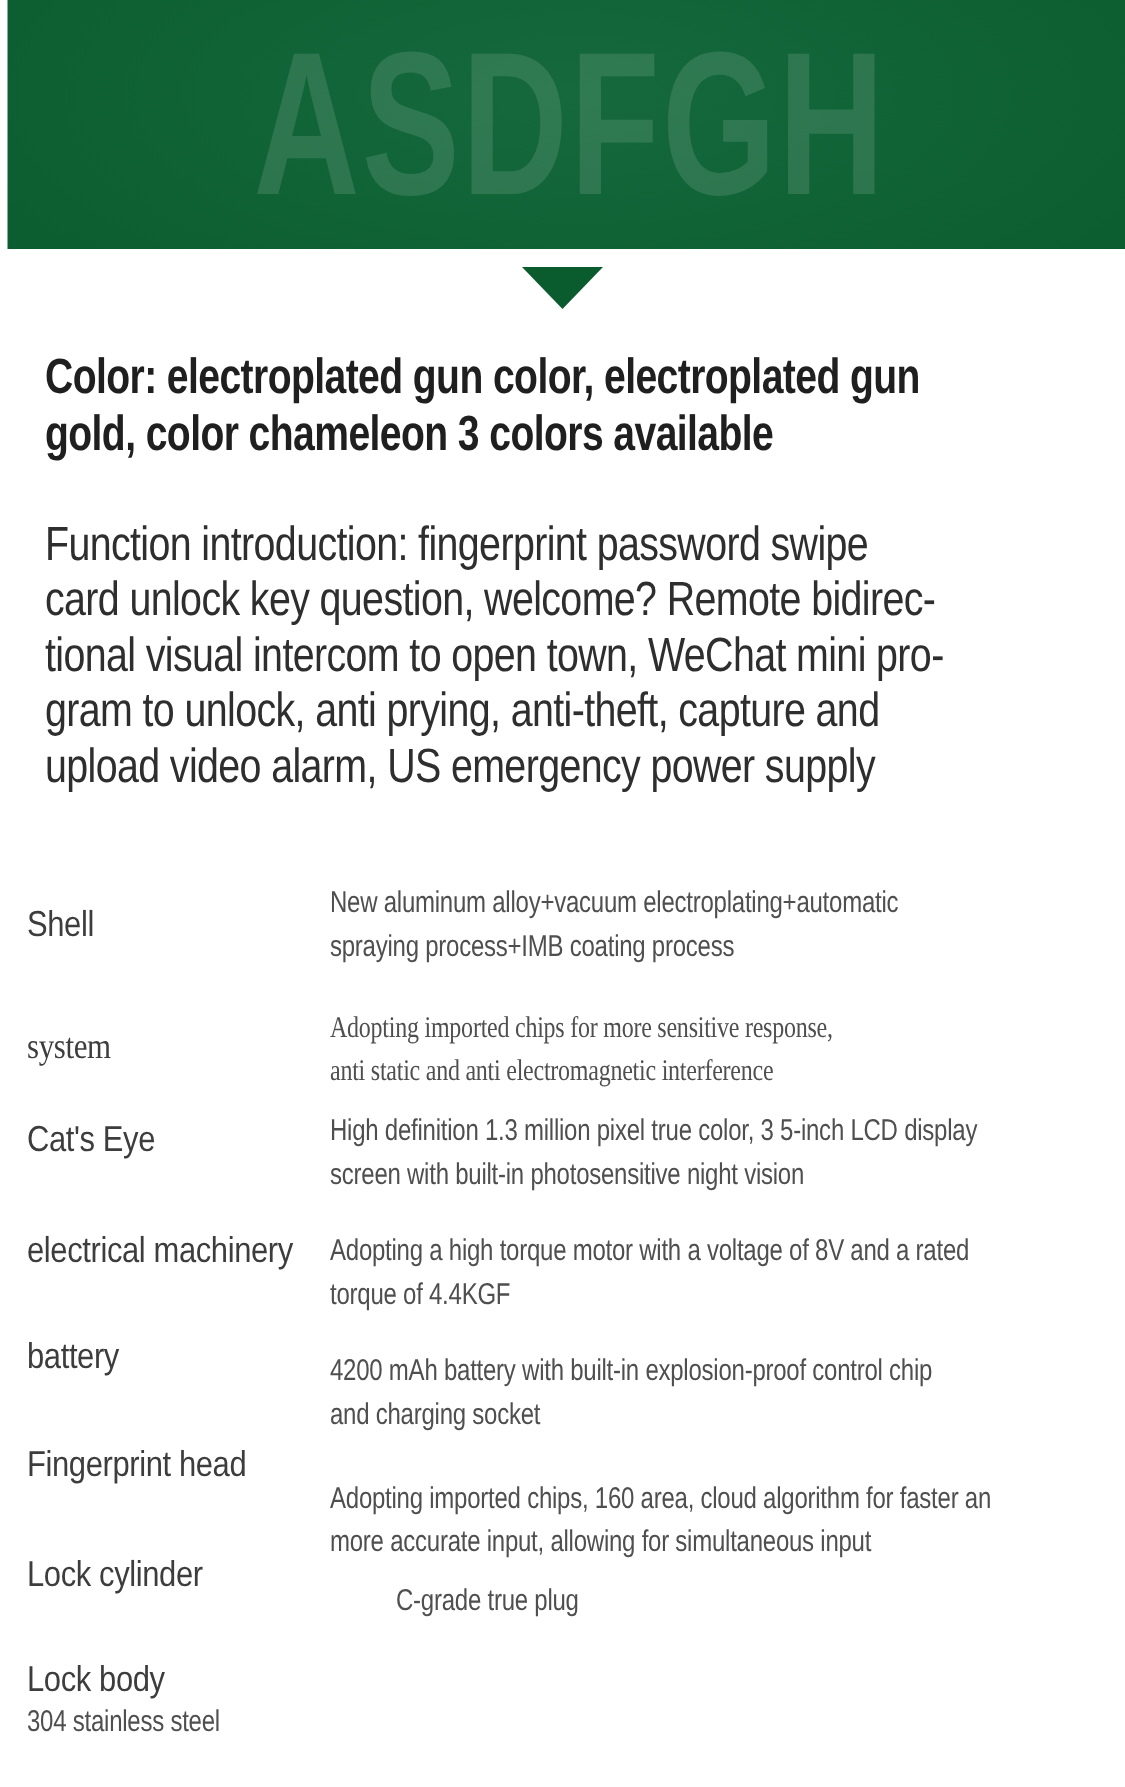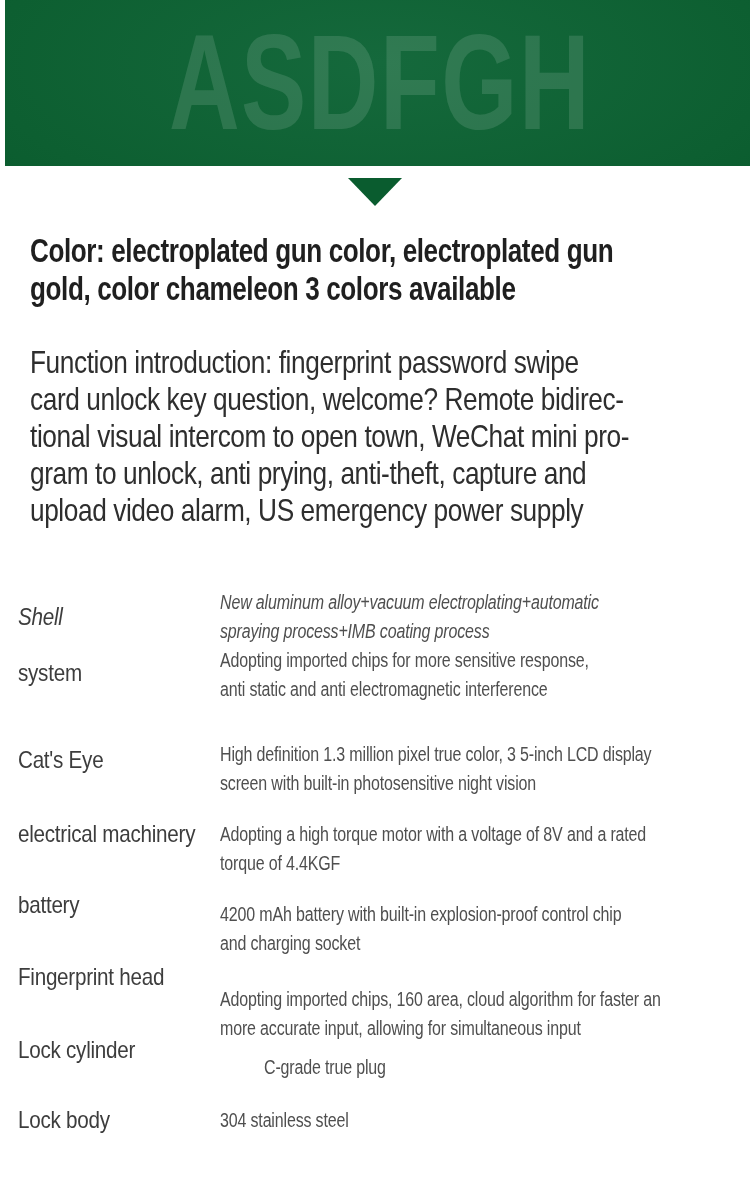--- a/index.html
+++ b/index.html
@@ -116,28 +116,28 @@
   .spec-value {
     flex: none;
     font-size: 20px;
     line-height: 29px;
     color: #4f4f4f;
     letter-spacing: -0.2px;
     transform: scaleX(0.80);
     transform-origin: 0 0;
     white-space: nowrap;
   }
-  .r1 { top: 588px; font-style: italic; }  .r1 .spec-label { margin-top: 15px; }
-  .r2 { top: 646px; }  .r2 .spec-label { margin-top: 13px; }
+  .r1 { top: 588px; }  .r1 .spec-label { margin-top: 15px; }
+  .r2 { top: 671px; font-family: Liberation Serif, serif; }  .r2 .spec-label { margin-top: 13px; }
   .r3 { top: 740px; }  .r3 .spec-label { margin-top: 6px; }
   .r4 { top: 820px; }
   .r5 { top: 900px; }  .r5 .spec-label { margin-top: -9px; }
   .r6 { top: 985px; }  .r6 .spec-label { margin-top: -22px; }
   .r7 { top: 1053px; gap: 44px; } .r7 .spec-label { margin-top: -17px; }
-  .r8 { top: 1106px; }
+  .r8 { top: 1106px; flex-direction: column; }
 </style>
 </head>
 <body>
 
 <div class="banner">
   <div class="banner-watermark">ASDFGH</div>
 </div>
 <div class="banner-triangle"></div>
 
 <div class="color-heading">

